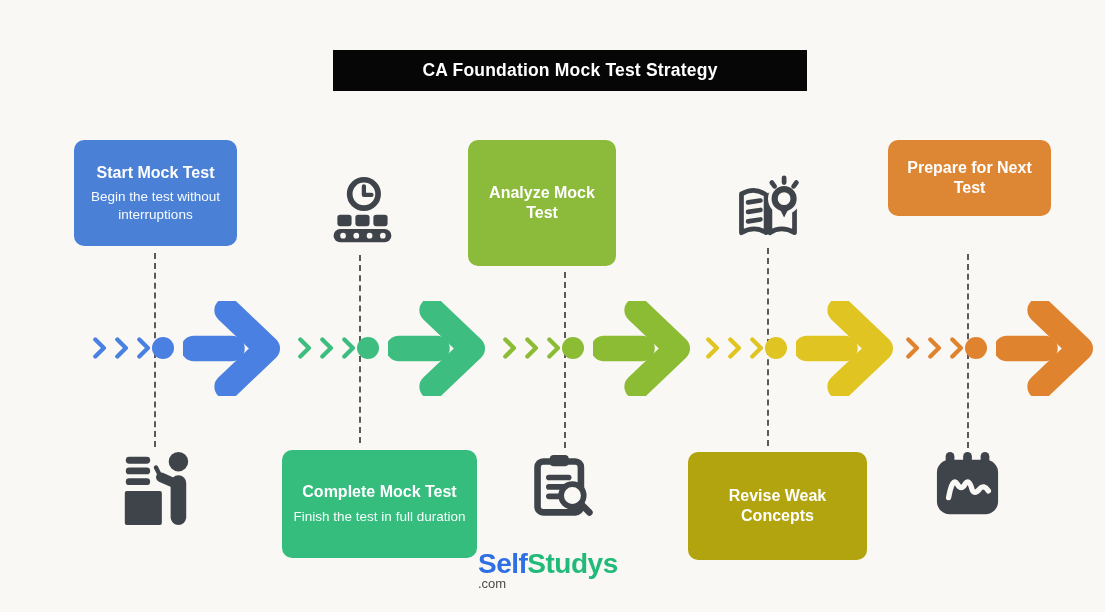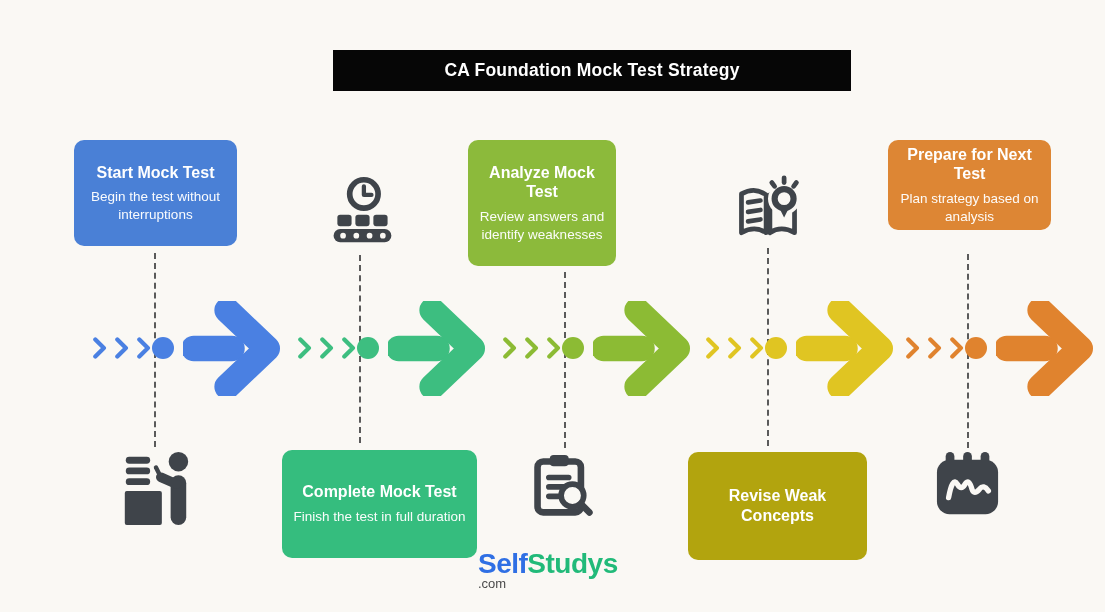--- a/index.html
+++ b/index.html
@@ -4,21 +4,21 @@
 <style>
   html,body{margin:0;padding:0;}
   body{font-family:"Liberation Sans", sans-serif;}
   #canvas{
     position:relative;
     width:1105px;height:612px;
     background:var(--bg,#FAF8F4);
     overflow:hidden;
   }
   .banner{
-    position:absolute;left:333px;top:50px;width:518px;height:41px;
+    position:absolute;left:333px;top:50px;width:474px;height:41px;
     background:var(--banner-bg,#060606);color:var(--banner-fg,#fff);
     display:flex;align-items:center;justify-content:center;
     font-weight:bold;font-size:17.5px;letter-spacing:.2px;
   }
   .box{
     position:absolute;box-sizing:border-box;
     background:var(--box);border-radius:10px;color:#fff;text-align:center;
     padding:10px 8px;display:flex;flex-direction:column;justify-content:center;gap:6px;
   }
   .box-heading{font-weight:bold;font-size:16px;line-height:1.22;}
@@ -107,21 +107,20 @@
     </div>
     <div class="box" style="left:282px;top:450px;width:195px;height:108px">
       <div class="box-heading">Complete Mock Test</div>
       <div class="box-body">Finish the test in full duration</div>
     </div>
   </div>
 
   <div class="col" style="--box: #8CBA3B; --arrow: #8CBB34;">
     <div class="box" style="left:468px;top:140px;width:148px;height:126px">
       <div class="box-heading">Analyze Mock Test</div>
-      <div class="box-body">Review answers and identify weaknesses</div>
     </div>
     <div class="dash" style="left:564px;top:272px;height:176px"></div>
     <div class="flow" style="left:503px;top:300px">
       <svg class="chev" viewBox="0 0 18 28" width="14" height="24">
           <polyline points="3,3 14,14 3,25" fill="none" stroke="currentColor" stroke-width="5.5" stroke-linecap="round" stroke-linejoin="round"></polyline>
         </svg>
       <svg class="chev" viewBox="0 0 18 28" width="14" height="24">
           <polyline points="3,3 14,14 3,25" fill="none" stroke="currentColor" stroke-width="5.5" stroke-linecap="round" stroke-linejoin="round"></polyline>
         </svg>
       <svg class="chev" viewBox="0 0 18 28" width="14" height="24">
@@ -174,23 +173,22 @@
         <line x1="11" y1="48" x2="50" y2="48" stroke="currentColor" stroke-width="26" stroke-linecap="round"></line>
         <polyline points="45,9 86,48 45,87" fill="none" stroke="currentColor" stroke-width="26" stroke-linecap="round" stroke-linejoin="round"></polyline>
       </svg>
     </div>
     <div class="box" style="left:688px;top:452px;width:179px;height:108px">
       <div class="box-heading">Revise Weak Concepts</div>
     </div>
   </div>
 
   <div class="col" style="--box: #DD8634; --arrow: #E0832E;">
-    <div class="box" style="left:888px;top:140px;width:163px;height:90px">
+    <div class="box" style="left:888px;top:140px;width:163px;height:76px">
       <div class="box-heading">Prepare for Next Test</div>
-      <div class="box-body">Plan strategy based on analysis</div>
     </div>
     <div class="dash" style="left:967px;top:254px;height:194px"></div>
     <div class="flow" style="left:906px;top:300px">
       <svg class="chev" viewBox="0 0 18 28" width="14" height="24">
           <polyline points="3,3 14,14 3,25" fill="none" stroke="currentColor" stroke-width="5.5" stroke-linecap="round" stroke-linejoin="round"></polyline>
         </svg>
       <svg class="chev" viewBox="0 0 18 28" width="14" height="24">
           <polyline points="3,3 14,14 3,25" fill="none" stroke="currentColor" stroke-width="5.5" stroke-linecap="round" stroke-linejoin="round"></polyline>
         </svg>
       <svg class="chev" viewBox="0 0 18 28" width="14" height="24">

